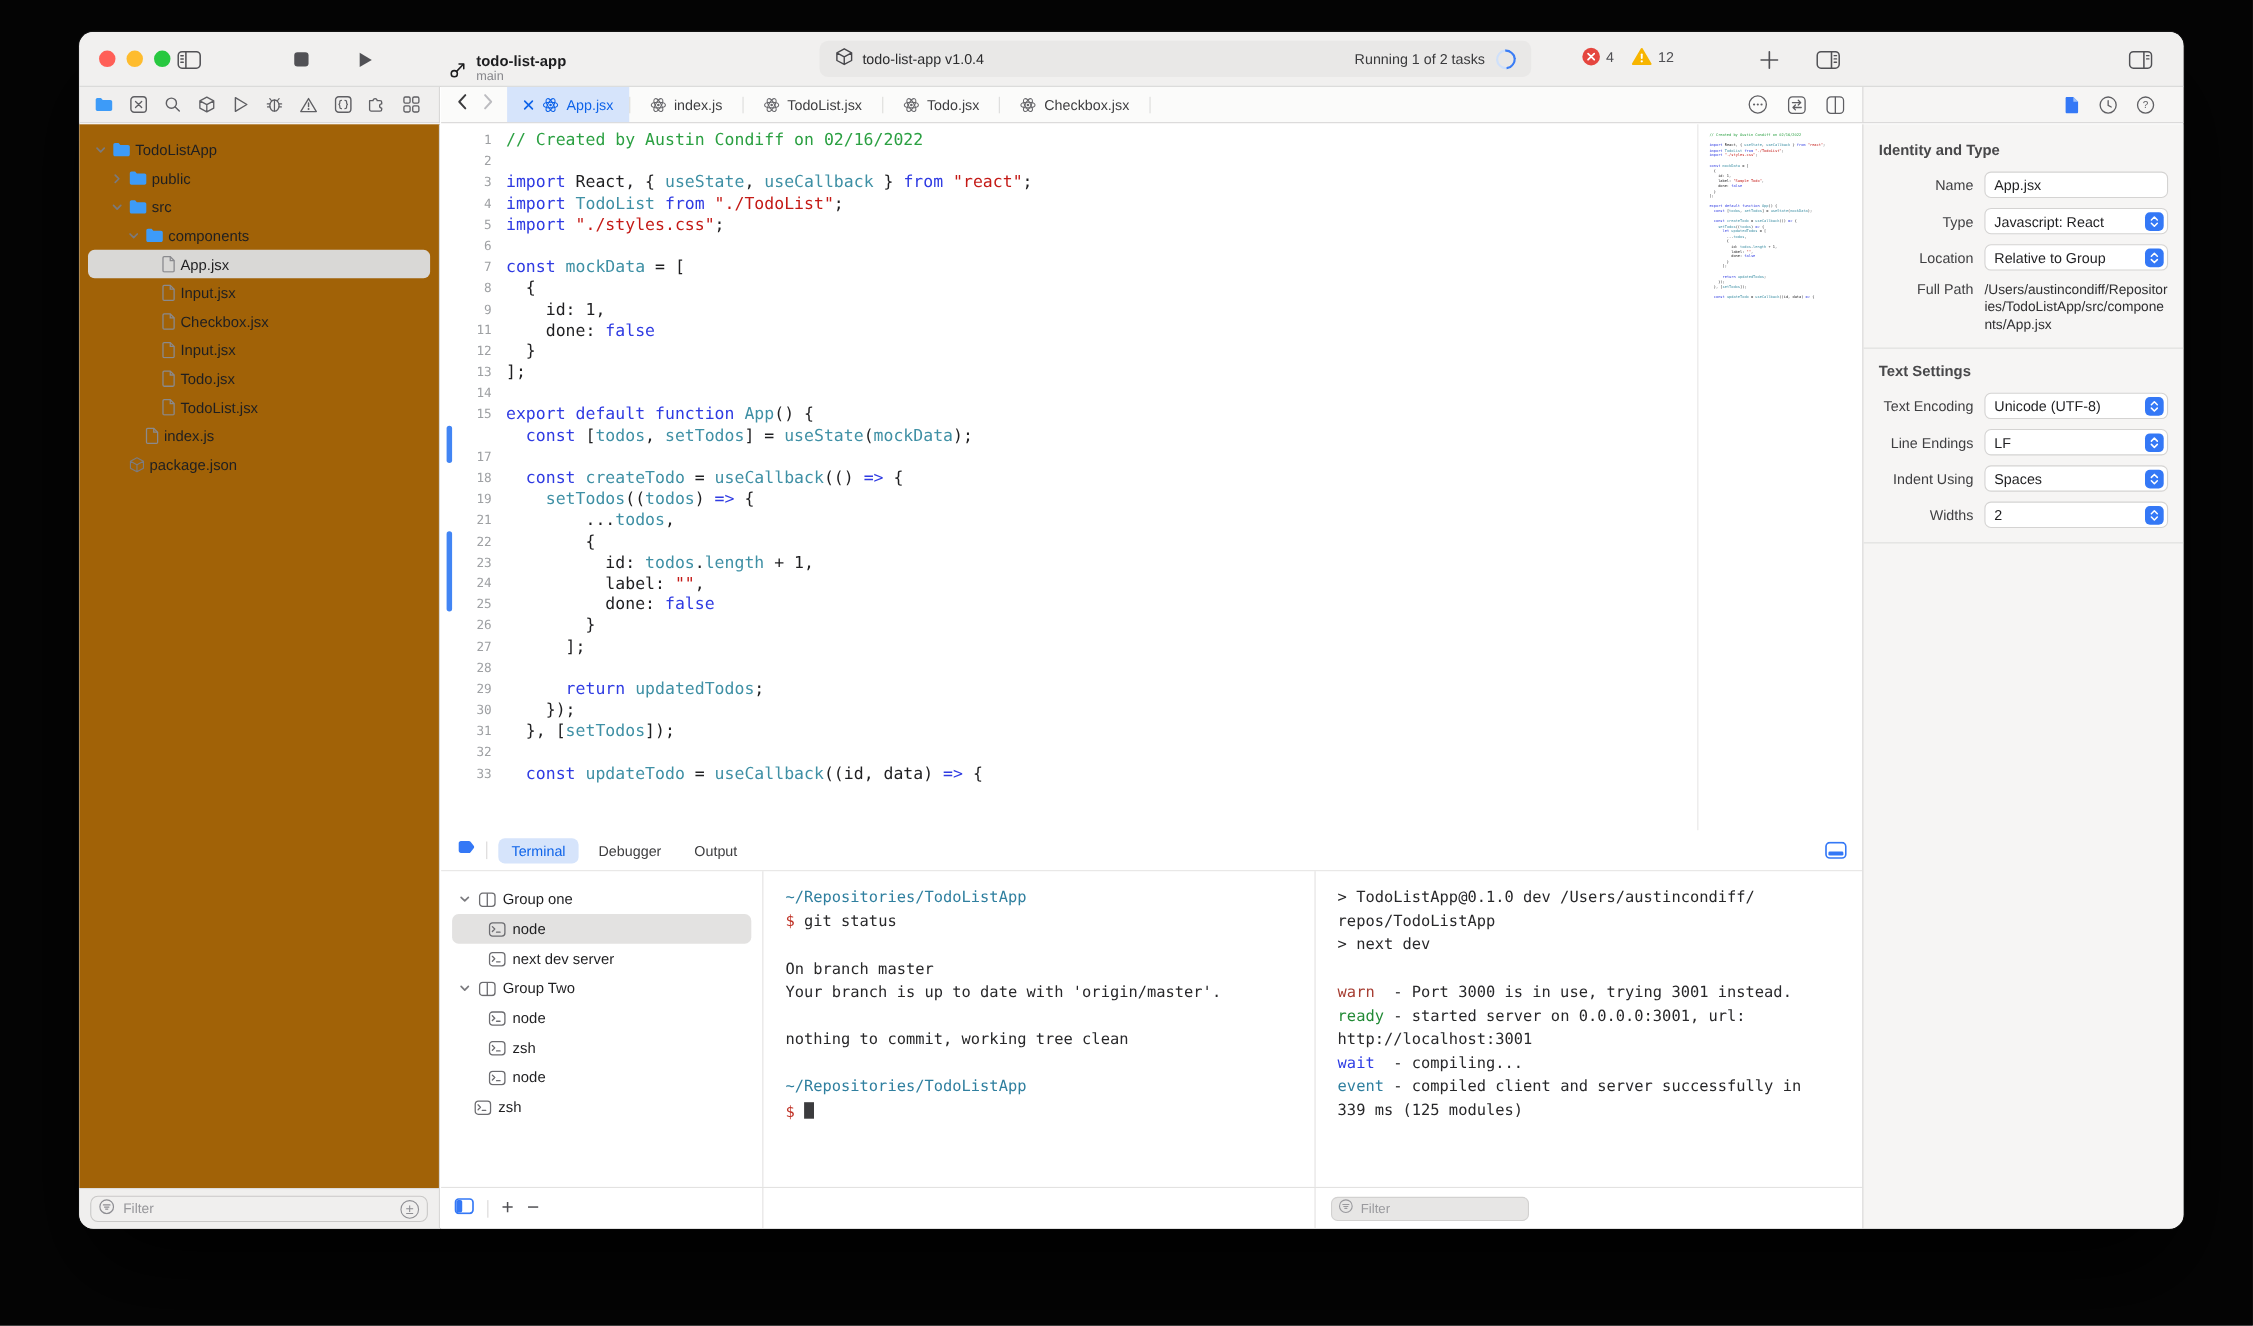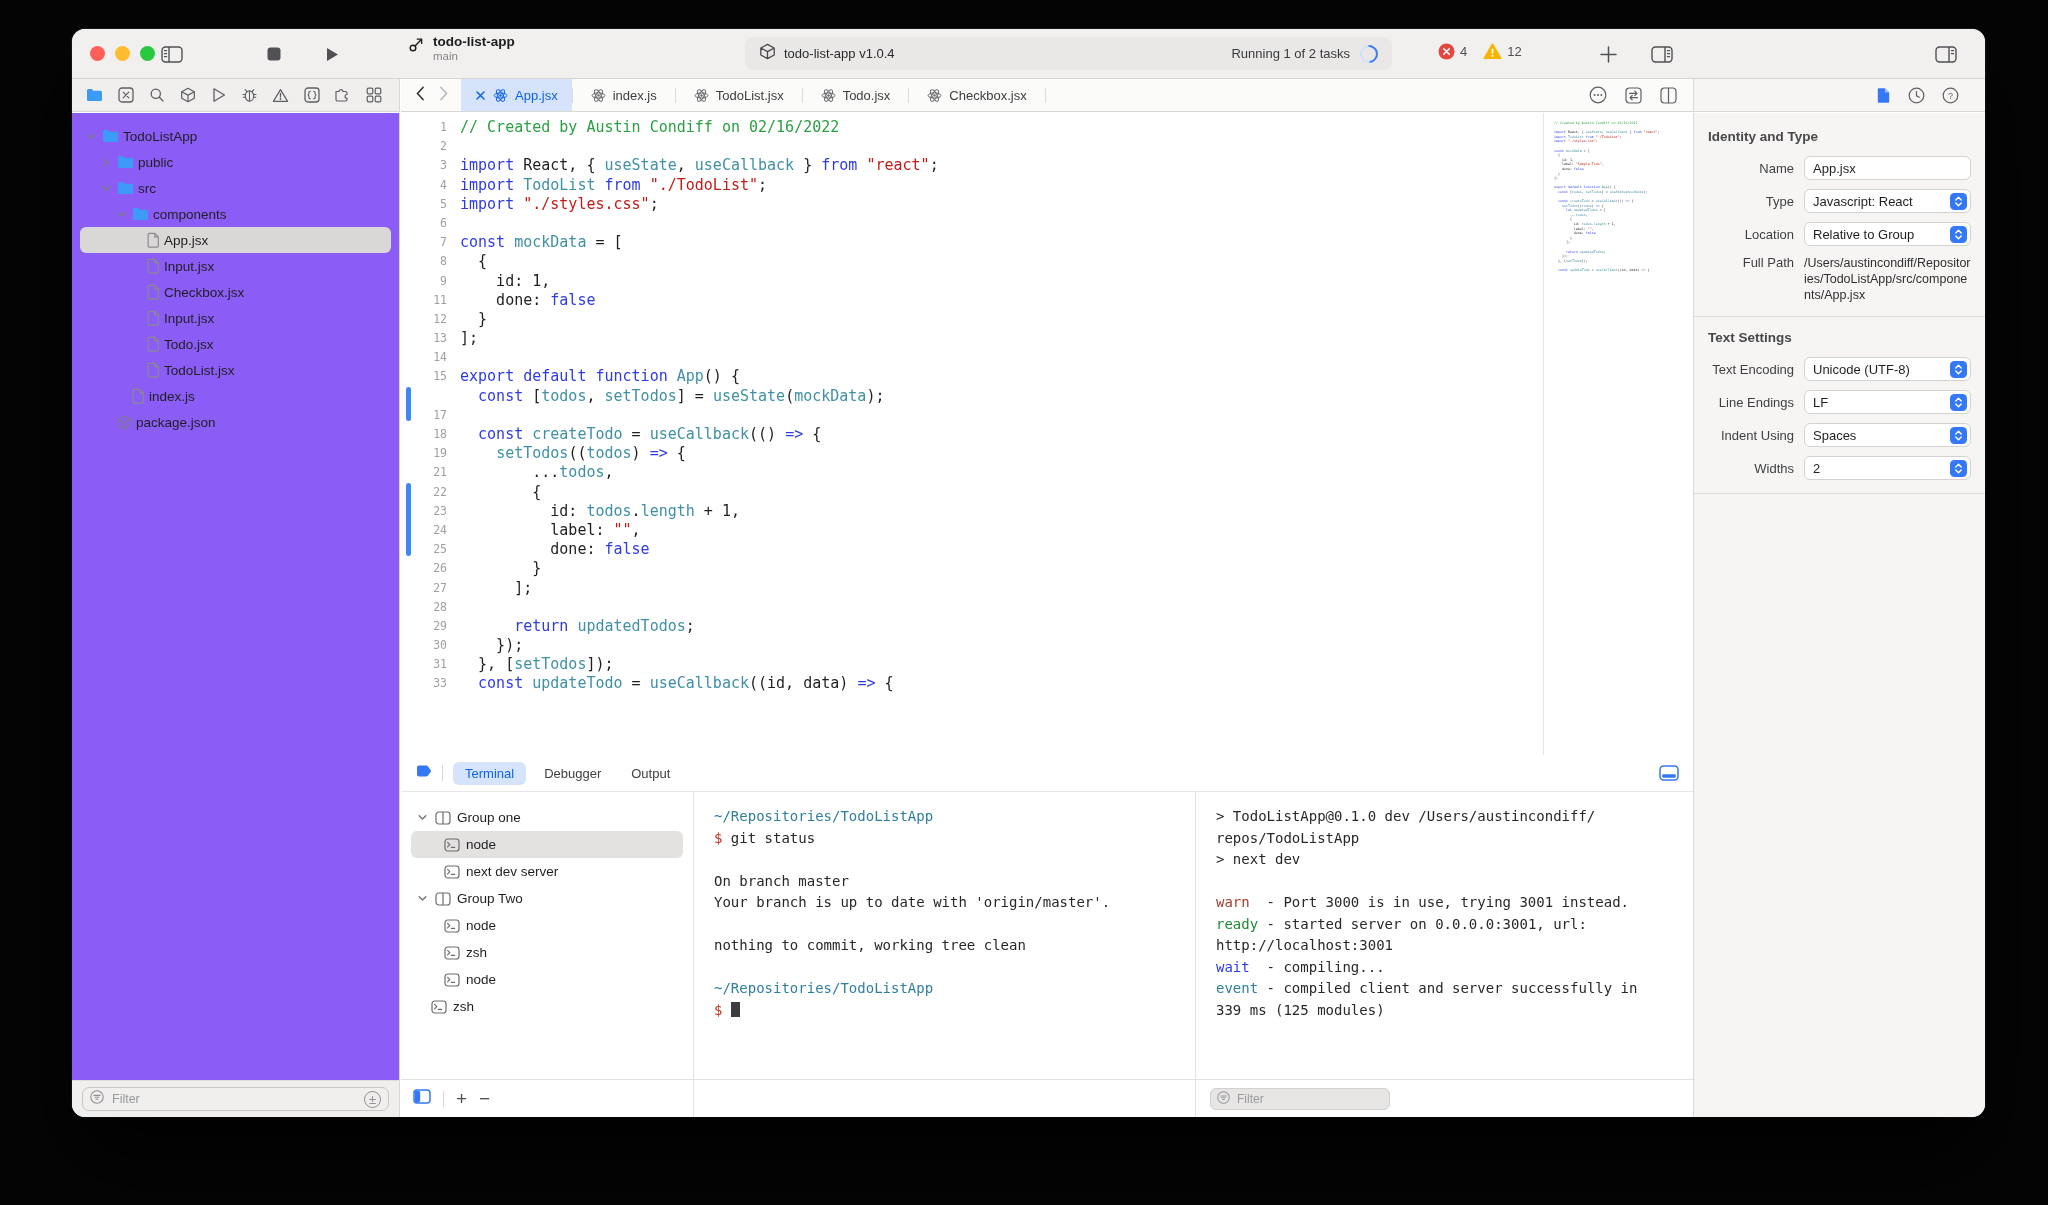--- a/index.html
+++ b/index.html
@@ -5,21 +5,21 @@
   html,body{margin:0;padding:0;background:#050505;width:2048px;height:1205px;overflow:hidden;
     font-family:"Liberation Sans",sans-serif;-webkit-font-smoothing:antialiased}
   .stage{position:relative;width:2048px;height:1205px}
   .window{position:absolute;left:72px;top:29px;width:1913px;height:1088px;border-radius:13px;
     background:#fff;overflow:hidden;box-shadow:0 40px 90px rgba(0,0,0,.9),0 0 0 1px rgba(255,255,255,.08)}
   
   .titlebar{position:absolute;left:0;top:0;right:0;height:49px;background:#f1f0ef;border-bottom:1px solid #d6d5d4}
   .lights{position:absolute;left:18px;top:17px;display:flex;gap:10px}
   .light{width:15px;height:15px;border-radius:50%}
   .tbic{position:absolute;top:14px;display:flex;align-items:center;justify-content:center;width:24px;height:22px;cursor:default}
-  .proj{position:absolute;left:336px;top:5px;display:flex;align-items:flex-start;gap:8px}
+  .proj{position:absolute;left:336px;top:19px;display:flex;align-items:flex-end;gap:8px}
   .proj .pname{font-size:13.5px;font-weight:700;color:#1d1d1f;line-height:16px}
   .proj .pbranch{font-size:11.5px;color:#86868b;line-height:13px}
   .scheme-pill{position:absolute;left:673px;top:8px;width:647px;height:33px;background:#e9e8e7;border-radius:8px;
     display:flex;align-items:center;padding:0 14px;box-sizing:border-box}
   .scheme-pill .sname{font-size:13px;color:#2b2b2d;margin-left:8px}
   .statuswrap{margin-left:auto;display:flex;align-items:center;gap:10px}
   .statuswrap .stxt{font-size:13px;color:#3a3a3c}
   .spinner{width:14px;height:14px;border-radius:50%;border:2.5px solid #cfe0fa;border-top-color:#3b7df5;border-right-color:#3b7df5;transform:rotate(40deg)}
   .badges{position:absolute;left:1366px;top:14px;display:flex;align-items:center;gap:16px}
   .badge{display:flex;align-items:center;gap:5px;font-size:13px;color:#505054}
@@ -31,21 +31,21 @@
     display:flex;align-items:stretch;box-sizing:border-box}
   .histbtns{display:flex;align-items:center;gap:14px;padding:0 12px 0 14px}
   .tabs{display:flex;align-items:stretch}
   .tab{display:flex;align-items:center;gap:7px;padding:0 18px;font-size:13px;color:#3e3e40;cursor:default}
   .tab.active{background:#d6e4fb;color:#0e63e9;padding:0 14px}
   .tabsep{width:1px;height:15px;background:#dcdcdb;align-self:center}
   .tabacts{margin-left:auto;display:flex;align-items:center;gap:18px;padding-right:16px}
   .inspstrip{position:absolute;left:1621px;top:50px;width:292px;height:33px;background:#f6f5f4;border-bottom:1px solid #d9d8d7;
     border-left:1px solid #d9d8d7;display:flex;align-items:center;justify-content:flex-end;gap:17px;padding-right:26px;box-sizing:border-box}
   
-  .sidebar{position:absolute;left:0;top:84px;bottom:37px;width:328px;background:#8b5cf6;border-right:1px solid #d9d8d7;
+  .sidebar{position:absolute;left:0;top:84px;bottom:37px;width:328px;background:#a16207;border-right:1px solid #d9d8d7;
     box-sizing:border-box;padding-top:10px;overflow:hidden}
   .trow{display:flex;align-items:center;height:26px;margin:0 8px;border-radius:6px;gap:4px;font-size:13.5px;color:#1f1f21}
   .trow.sel{background:#d9d8d6}
   .tchev{width:14px;display:flex;justify-content:center;flex:none}
   .tico{display:flex;align-items:center;flex:none}
   .sfilter{position:absolute;left:0;bottom:0;width:328px;height:37px;background:#f0efee;border-right:1px solid #d9d8d7;
     border-top:1px solid #dddcdb;display:flex;align-items:center;padding:0 10px;box-sizing:border-box}
   .pillfield{flex:1;height:24px;border:1px solid #c9c8c7;border-radius:7px;display:flex;align-items:center;padding:0 7px;gap:6px;box-sizing:border-box}
   .pillfield input{flex:1;border:none;outline:none;background:transparent;font-size:12.5px;color:#333;font-family:inherit}
   .pillfield input::placeholder{color:#97979b}
@@ -562,20 +562,21 @@
           <div class="cl"><span class="no">22</span><pre><span class="tk-d">        {</span></pre></div>
           <div class="cl"><span class="no">23</span><pre><span class="tk-d">          id: </span><span class="tk-i">todos</span><span class="tk-d">.</span><span class="tk-i">length</span><span class="tk-d"> + 1,</span></pre></div>
           <div class="cl"><span class="no">24</span><pre><span class="tk-d">          label: </span><span class="tk-s">""</span><span class="tk-d">,</span></pre></div>
           <div class="cl"><span class="no">25</span><pre><span class="tk-d">          done: </span><span class="tk-k">false</span></pre></div>
           <div class="cl"><span class="no">26</span><pre><span class="tk-d">        }</span></pre></div>
           <div class="cl"><span class="no">27</span><pre><span class="tk-d">      ];</span></pre></div>
           <div class="cl"><span class="no">28</span><pre></pre></div>
           <div class="cl"><span class="no">29</span><pre><span class="tk-d">      </span><span class="tk-k">return</span><span class="tk-d"> </span><span class="tk-i">updatedTodos</span><span class="tk-d">;</span></pre></div>
           <div class="cl"><span class="no">30</span><pre><span class="tk-d">    });</span></pre></div>
           <div class="cl"><span class="no">31</span><pre><span class="tk-d">  }, [</span><span class="tk-i">setTodos</span><span class="tk-d">]);</span></pre></div>
+          <div class="cl"><span class="no">32</span><pre></pre></div>
           <div class="cl"><span class="no">33</span><pre><span class="tk-d">  </span><span class="tk-k">const</span><span class="tk-d"> </span><span class="tk-i">updateTodo</span><span class="tk-d"> = </span><span class="tk-i">useCallback</span><span class="tk-d">((id, data) </span><span class="tk-k">=&gt;</span><span class="tk-d"> {</span></pre></div>
           <div class="cbar" style="top: 273.8px; height: 34.4px;"></div>
           <div class="cbar" style="top: 369.8px; height: 72.8px;"></div>
         </div>
       <div class="mini" id="mini">
           <div class="ml"><span class="tk-c">// Created by Austin Condiff on 02/16/2022</span></div>
           <div class="ml">&nbsp;</div>
           <div class="ml"><span class="tk-k">import</span><span class="tk-d"> React, { </span><span class="tk-i">useState</span><span class="tk-d">, </span><span class="tk-i">useCallback</span><span class="tk-d"> } </span><span class="tk-k">from</span><span class="tk-d"> </span><span class="tk-s">"react"</span><span class="tk-d">;</span></div>
           <div class="ml"><span class="tk-k">import</span><span class="tk-d"> </span><span class="tk-i">TodoList</span><span class="tk-d"> </span><span class="tk-k">from</span><span class="tk-d"> </span><span class="tk-s">"./TodoList"</span><span class="tk-d">;</span></div>
           <div class="ml"><span class="tk-k">import</span><span class="tk-d"> </span><span class="tk-s">"./styles.css"</span><span class="tk-d">;</span></div>

